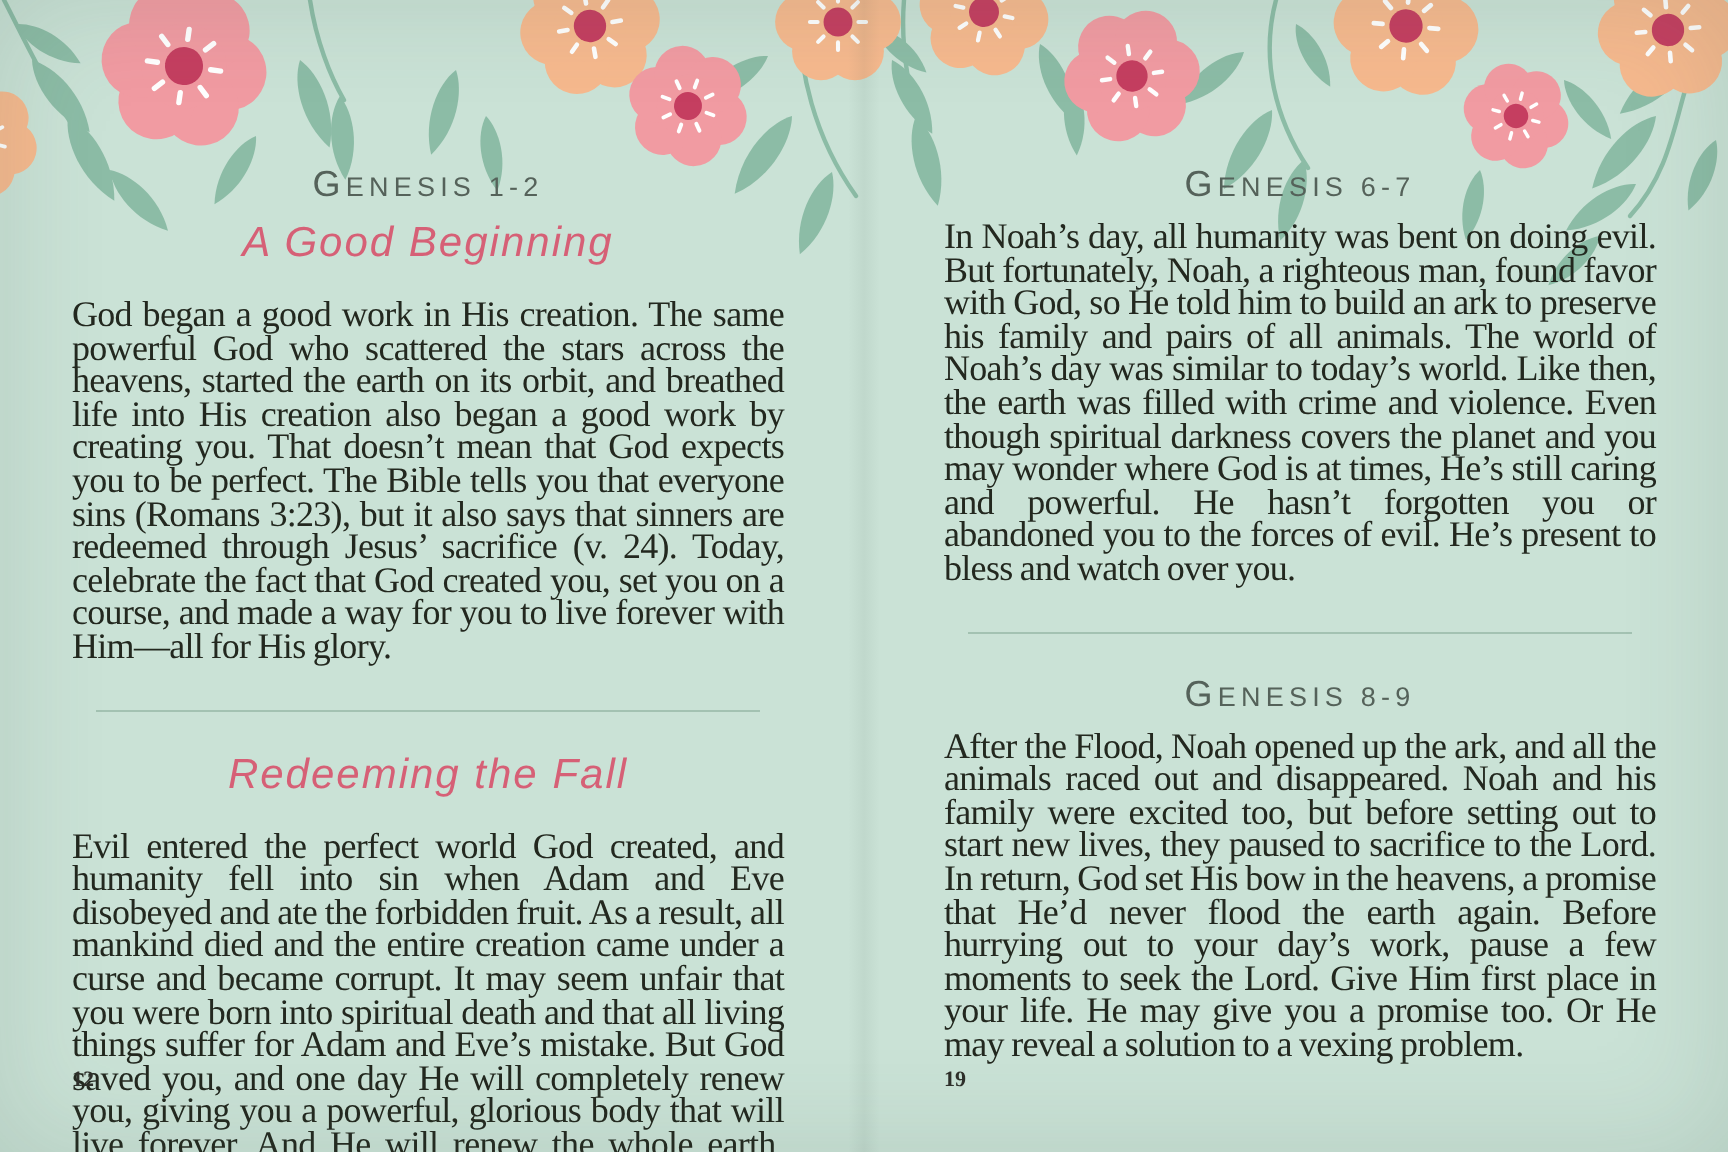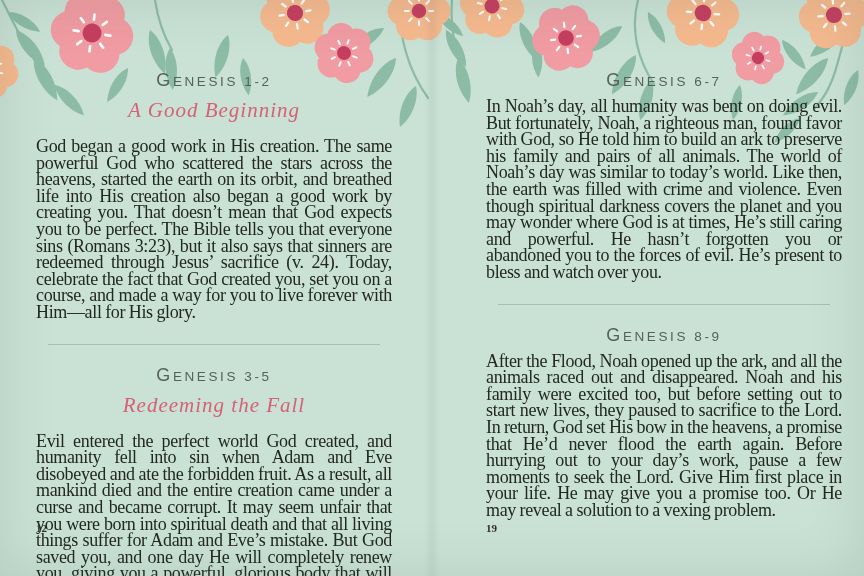--- a/index.html
+++ b/index.html
@@ -36,40 +36,40 @@
     position: absolute; top: 0; left: 424px;
     width: 16px; height: 100%;
     background: linear-gradient(90deg, rgba(0,0,0,0) 0%, rgba(60,85,72,0.07) 50%, rgba(0,0,0,0) 100%);
     pointer-events: none;
   }
 
   .floral { position: absolute; top: 0; left: 0; pointer-events: none; }
 
   .page {
     position: absolute;
-    top: 70px;
+    top: 82px;
     width: 356px;
     height: 480px;
   }
   .page.left  { left: 36px; }
-  .page.right { left: 472px; margin-left: 14px; }
+  .page.right { left: 472px; }
 
   .ref {
     font-family: "Liberation Sans", sans-serif;
     font-weight: normal;
     font-size: 13.5px;
     letter-spacing: 2.6px;
     color: var(--heading);
     text-align: center;
     margin: 0 0 7px;
   }
   .ref::first-letter { font-size: 18px; }
 
   .title {
-    font-family: Liberation Serif, serif;
+    font-family: Liberation Sans, sans-serif;
     font-style: italic;
     font-size: 21px;
     letter-spacing: 1px;
     color: var(--accent);
     text-align: center;
     margin: 0 0 15px;
   }
 
   .body {
     font-size: 18px;
@@ -190,21 +190,20 @@
   <main class="page left">
     <section class="devotional">
       <h2 class="ref">GENESIS 1-2</h2>
       <div class="title">A Good Beginning</div>
       <p class="body">God began a good work in His creation. The same powerful God who scattered the stars across the heavens, started the earth on its orbit, and breathed life into His creation also began a good work by creating you. That doesn’t mean that God expects you to be perfect. The Bible tells you that everyone sins (Romans 3:23), but it also says that sinners are redeemed through Jesus’ sacrifice (v. 24). Today, celebrate the fact that God created you, set you on a course, and made a way for you to live forever with Him—all for His glory.</p>
     </section>
 
     <hr class="divider">
 
     <section class="devotional">
-      <h2 class="ref">GENESIS 3-5</h2>
       <div class="title">Redeeming the Fall</div>
       <p class="body">Evil entered the perfect world God created, and humanity fell into sin when Adam and Eve disobeyed and ate the forbidden fruit. As a result, all mankind died and the entire creation came under a curse and became corrupt. It may seem unfair that you were born into spiritual death and that all living things suffer for Adam and Eve’s mistake. But God saved you, and one day He will completely renew you, giving you a powerful, glorious body that will live forever. And He will renew the whole earth, transforming it into a global paradise.</p>
     </section>
 
     <div class="pagenum">12</div>
   </main>
 
   <main class="page right">
     <section class="devotional">
       <h2 class="ref">GENESIS 6-7</h2>

